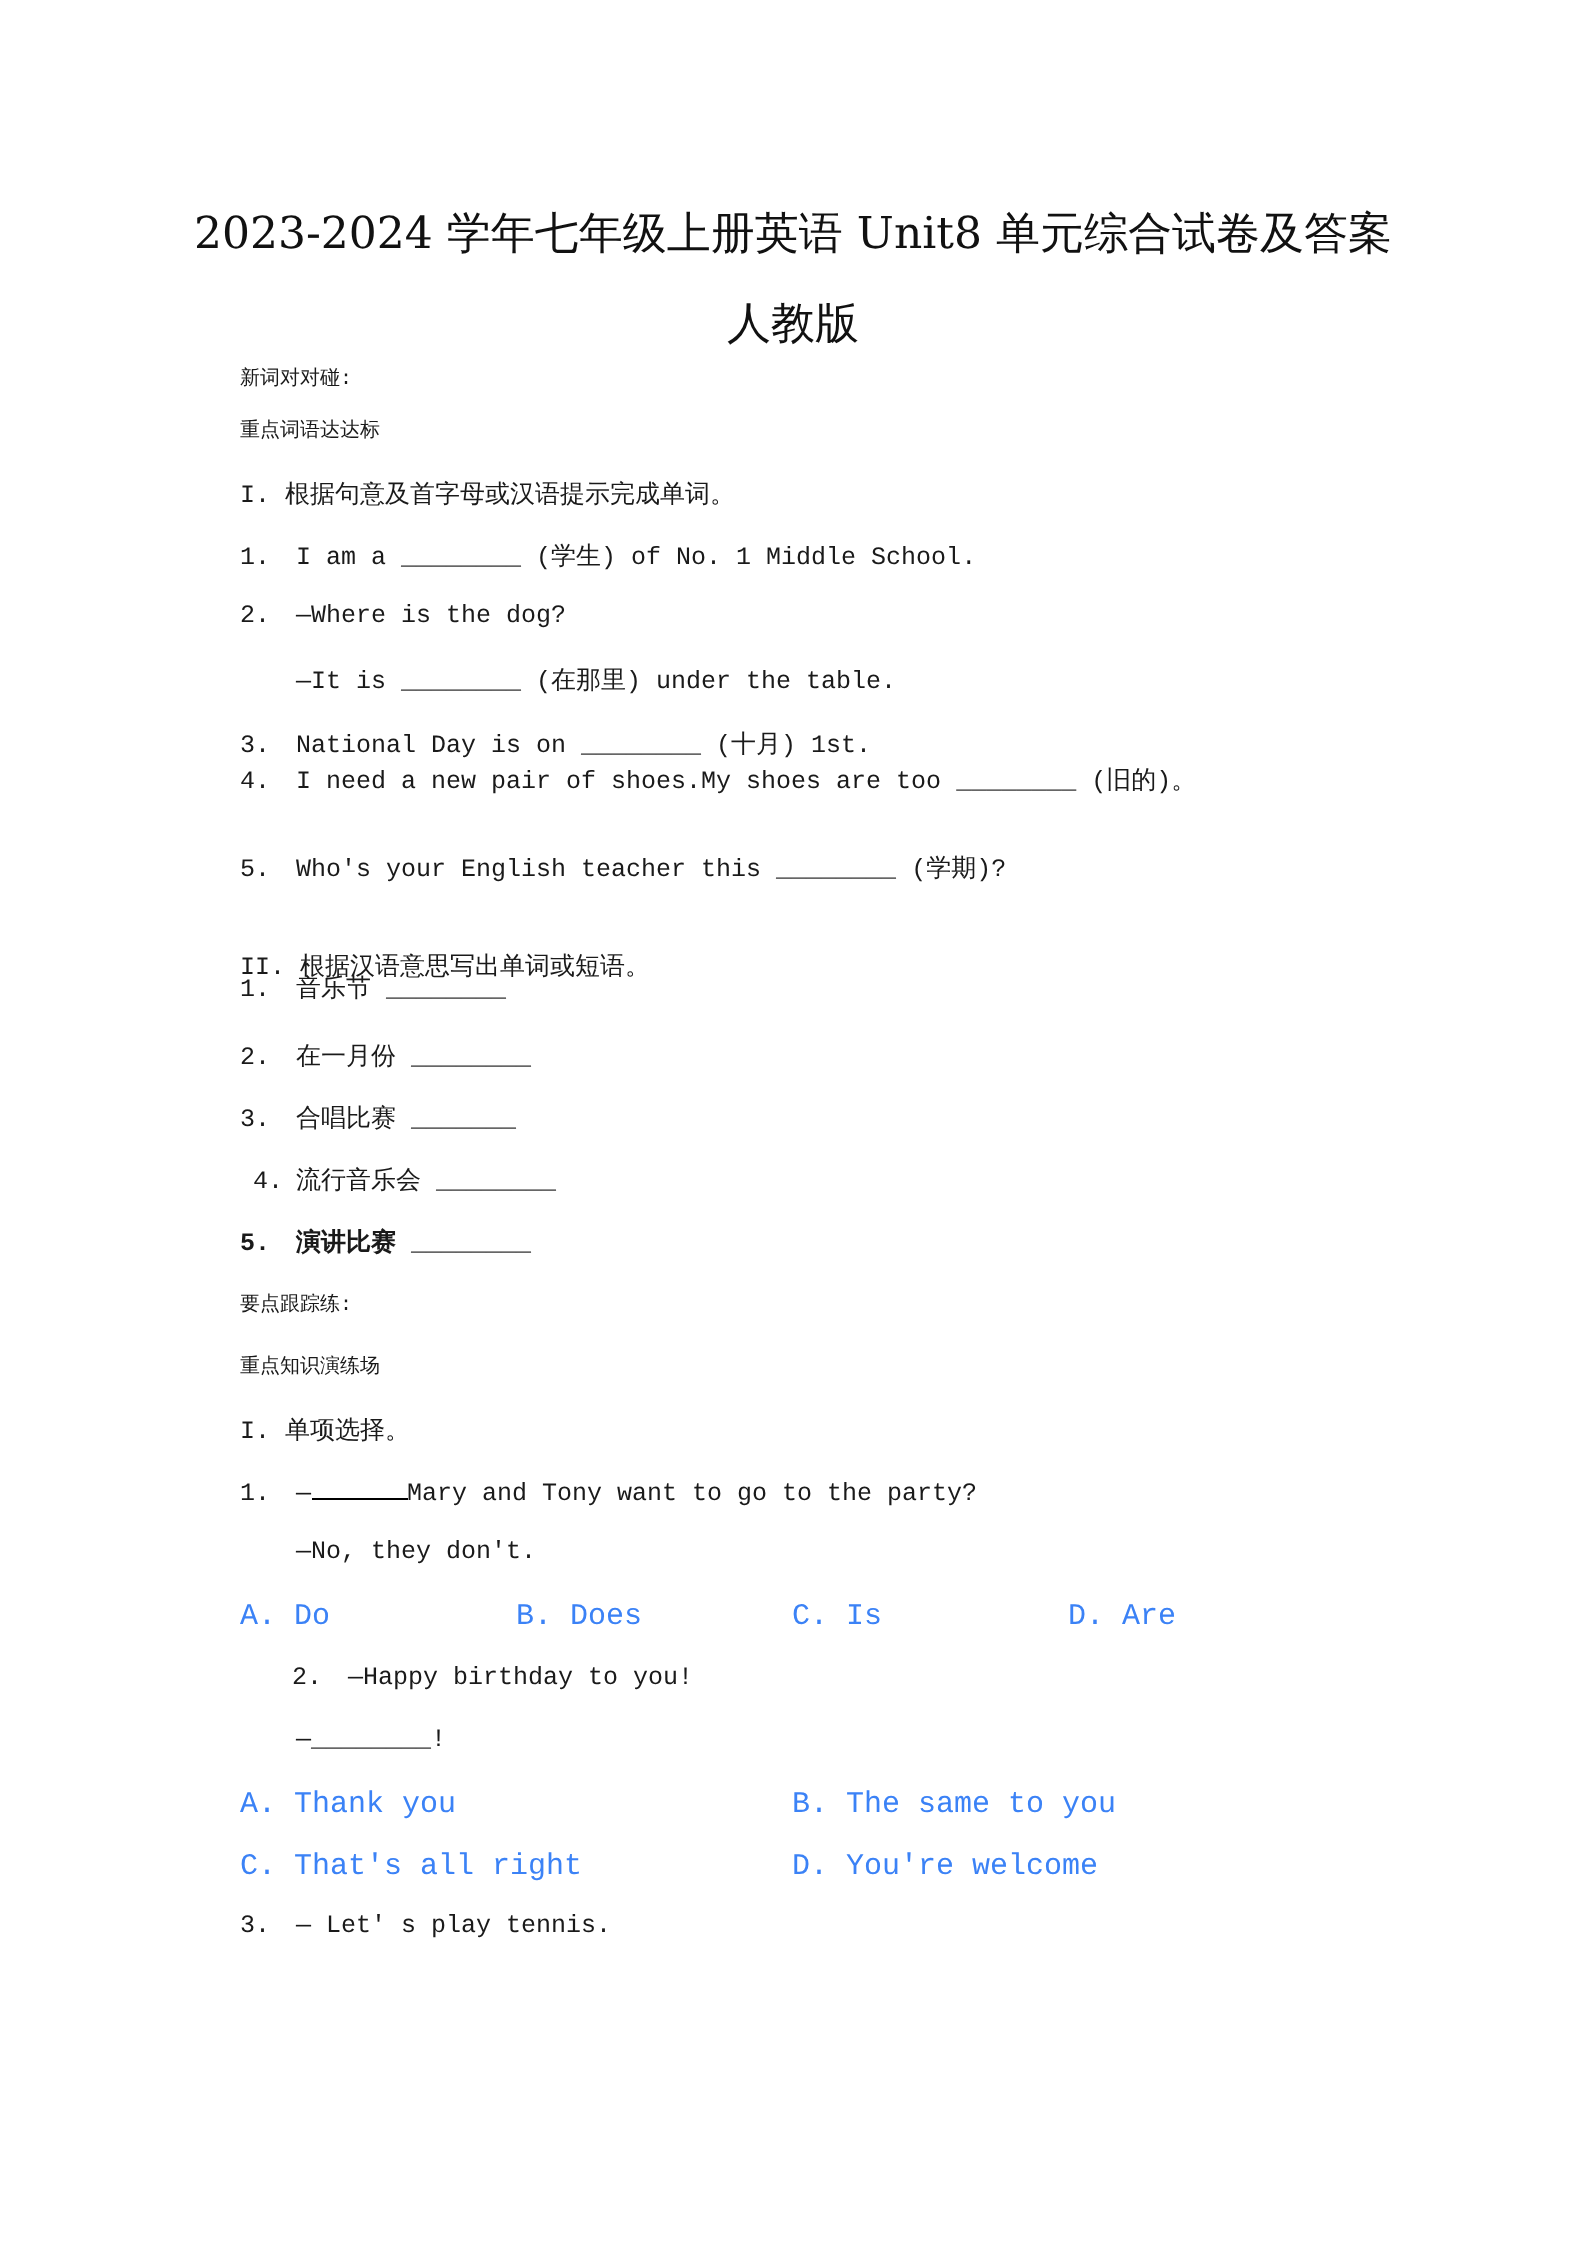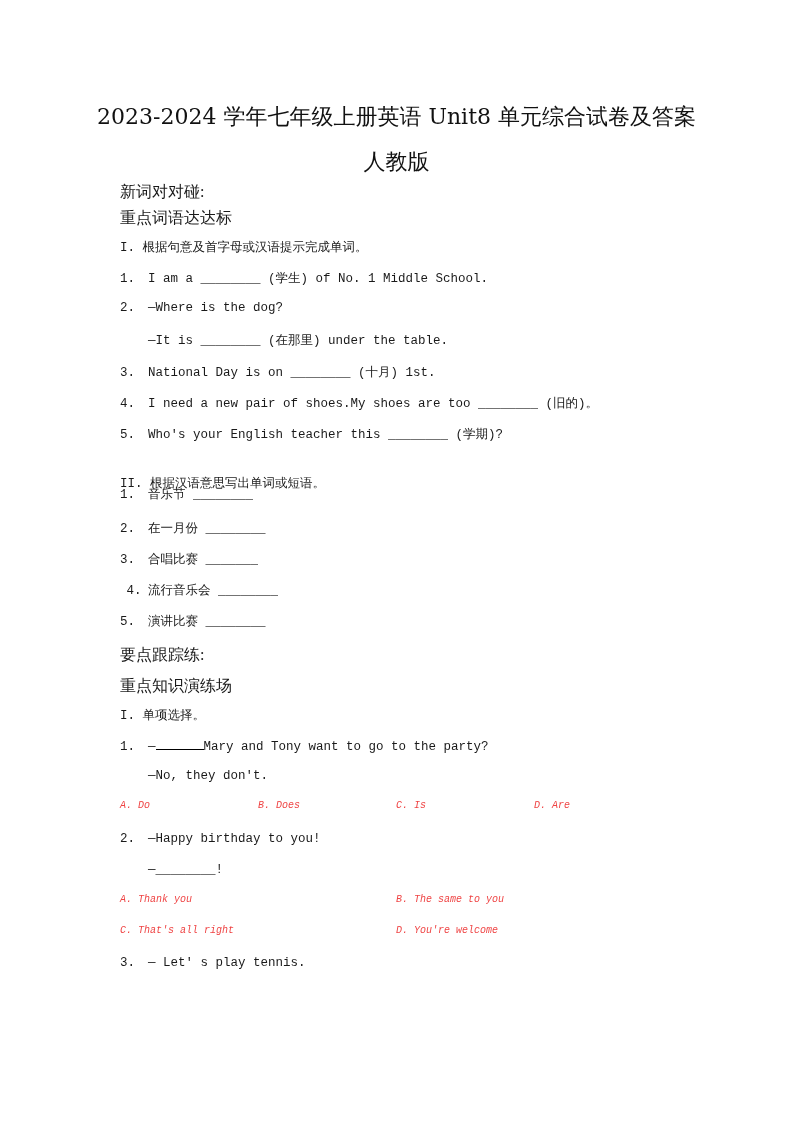--- a/index.html
+++ b/index.html
@@ -5,27 +5,27 @@
     html, body { margin: 0; padding: 0; background: #ffffff; }
     body { width: 793px; height: 1122px; position: relative; overflow: hidden;
            font-family: "DejaVu Serif", "Liberation Serif", serif; color: #1a1a1a; }
     .page { position: absolute; left: 0; top: 0; width: 793px; height: 1122px; }
     .title { position: absolute; left: 0; width: 793px; text-align: center;
              font-size: 22px; letter-spacing: 0px; color: #111; }
     .t1 { top: 102px; }
     .t2 { top: 147px; }
     .line { position: absolute; left: 120px; font-size: 12.5px; white-space: pre;
             font-family: "Liberation Mono", "DejaVu Sans Mono", monospace; color: #1a1a1a; }
-    .line .cjk { font-family: Liberation Serif, serif; font-size: 16px; }
+    .line .cjk { font-family: Liberation Mono, monospace; font-size: 10px; }
     .ind { left: 148px; }
     .num { display: inline-block; width: 28px; }
     .blank { display: inline-block; border-bottom: 1px solid #333; height: 11px; vertical-align: baseline; }
     .blank.solid { border-bottom: 1.3px solid #000; }
-    .opt { position: absolute; font-size: 10px; white-space: pre;
-           font-family: "Liberation Mono", "DejaVu Sans Mono", monospace; color: #ef4444; font-style: italic; }
+    .opt { position: absolute; font-size: 15px; white-space: pre;
+           font-family: "Liberation Mono", "DejaVu Sans Mono", monospace; color: #3b82f6; }
   </style>
 </head>
 <body>
 
 <div class="page">
 
   <div class="title t1">2023-2024 学年七年级上册英语 Unit8 单元综合试卷及答案</div>
   <div class="title t2">人教版</div>
 
   <div class="line" style="top:182px;"><span class="cjk">新词对对碰:</span></div>
@@ -34,45 +34,45 @@
   <div class="line" style="top:239px;">I. 根据句意及首字母或汉语提示完成单词。</div>
 
   <div class="line" style="top:270px;"><span class="num">1.</span><span>I am a </span><span>________</span><span> (学生) of No. 1 Middle School.</span></div>
 
   <div class="line" style="top:301px;"><span class="num">2.</span><span>—Where is the dog?</span></div>
 
   <div class="line ind" style="top:332px;"><span>—It is </span><span>________</span><span> (在那里) under the table.</span></div>
 
   <div class="line" style="top:364px;"><span class="num">3.</span><span>National Day is on </span><span>________</span><span> (十月) 1st.</span></div>
 
-  <div class="line" style="top:395px;"><span class="num">4.</span><span>I need a new pair of shoes.My shoes are too </span><span>________</span><span> (旧的)。</span></div>
+  <div class="line" style="top:382px;"><span class="num">4.</span><span>I need a new pair of shoes.My shoes are too </span><span>________</span><span> (旧的)。</span></div>
 
   <div class="line" style="top:426px;"><span class="num">5.</span><span>Who's your English teacher this </span><span>________</span><span> (学期)?</span></div>
 
   <div class="line" style="top:457px;margin-top:18px;">II. 根据汉语意思写出单词或短语。</div>
 
   <div class="line" style="top:486px;"><span class="num">1.</span><span>音乐节 </span><span>________</span></div>
   <div class="line" style="top:520px;"><span class="num">2.</span><span>在一月份 </span><span>________</span></div>
   <div class="line" style="top:551px;"><span class="num">3.</span><span>合唱比赛 </span><span>_______</span></div>
   <div class="line" style="top:582px;text-align:center;"><span class="num">4.</span><span>流行音乐会 </span><span>________</span></div>
-  <div class="line" style="top:613px;"><span class="num">5.</span><span>演讲比赛 </span><span>________</span></div>
+  <div class="line" style="top:613px;font-weight:bold;"><span class="num">5.</span><span>演讲比赛 </span><span>________</span></div>
 
   <div class="line" style="top:645px;"><span class="cjk">要点跟踪练:</span></div>
   <div class="line" style="top:676px;"><span class="cjk">重点知识演练场</span></div>
 
   <div class="line" style="top:707px;">I. 单项选择。</div>
 
   <div class="line" style="top:738px;"><span class="num">1.</span><span>—</span><span class="blank solid" style="width:48px;"></span><span>Mary and Tony want to go to the party?</span></div>
   <div class="line ind" style="top:769px;">—No, they don't.</div>
   <div class="opt" style="top:800px; left:120px;">A. Do</div>
   <div class="opt" style="top:800px; left:258px;">B. Does</div>
   <div class="opt" style="top:800px; left:396px;">C. Is</div>
   <div class="opt" style="top:800px; left:534px;">D. Are</div>
 
-  <div class="line" style="top:832px;"><span class="num">2.</span><span>—Happy birthday to you!</span></div>
+  <div class="line" style="top:832px;margin-left:26px;"><span class="num">2.</span><span>—Happy birthday to you!</span></div>
   <div class="line ind" style="top:863px;"><span>—</span><span>________</span><span>!</span></div>
   <div class="opt" style="top:894px; left:120px;">A. Thank you</div>
   <div class="opt" style="top:894px; left:396px;">B. The same to you</div>
   <div class="opt" style="top:925px; left:120px;">C. That's all right</div>
   <div class="opt" style="top:925px; left:396px;">D. You're welcome</div>
 
   <div class="line" style="top:956px;"><span class="num">3.</span><span>— Let' s play tennis.</span></div>
 
 </div>
 

